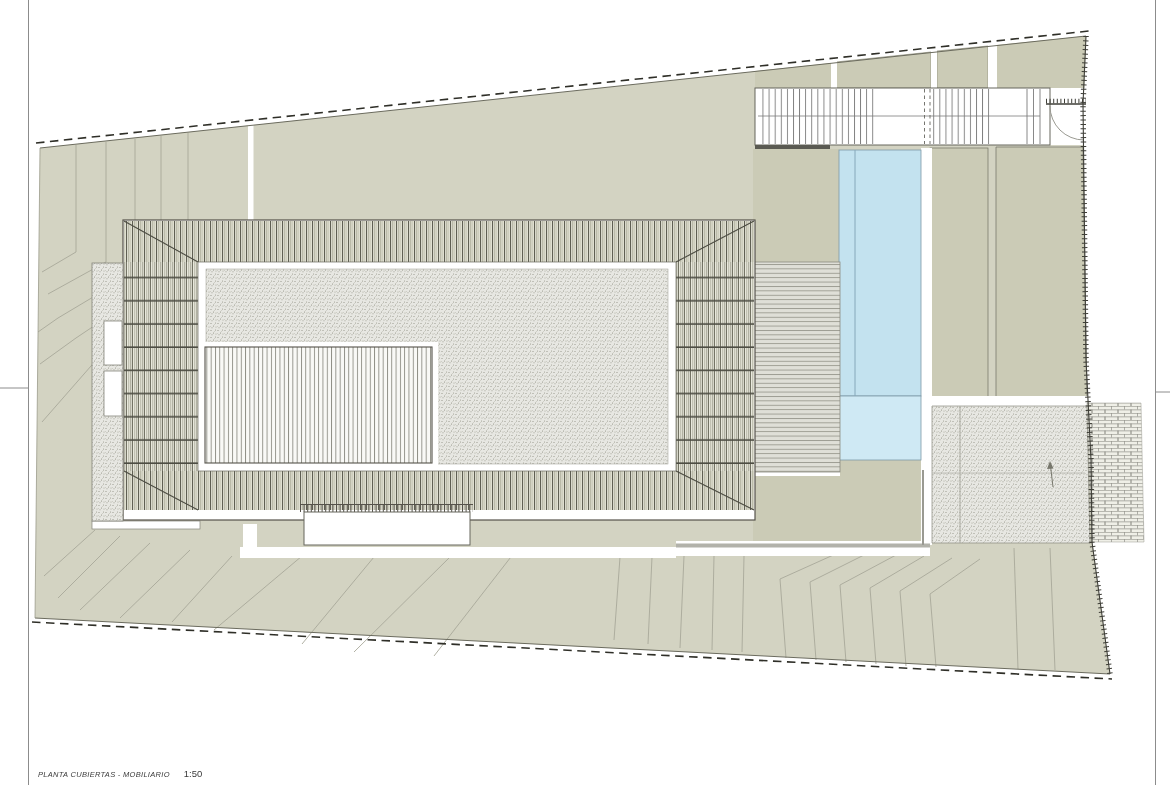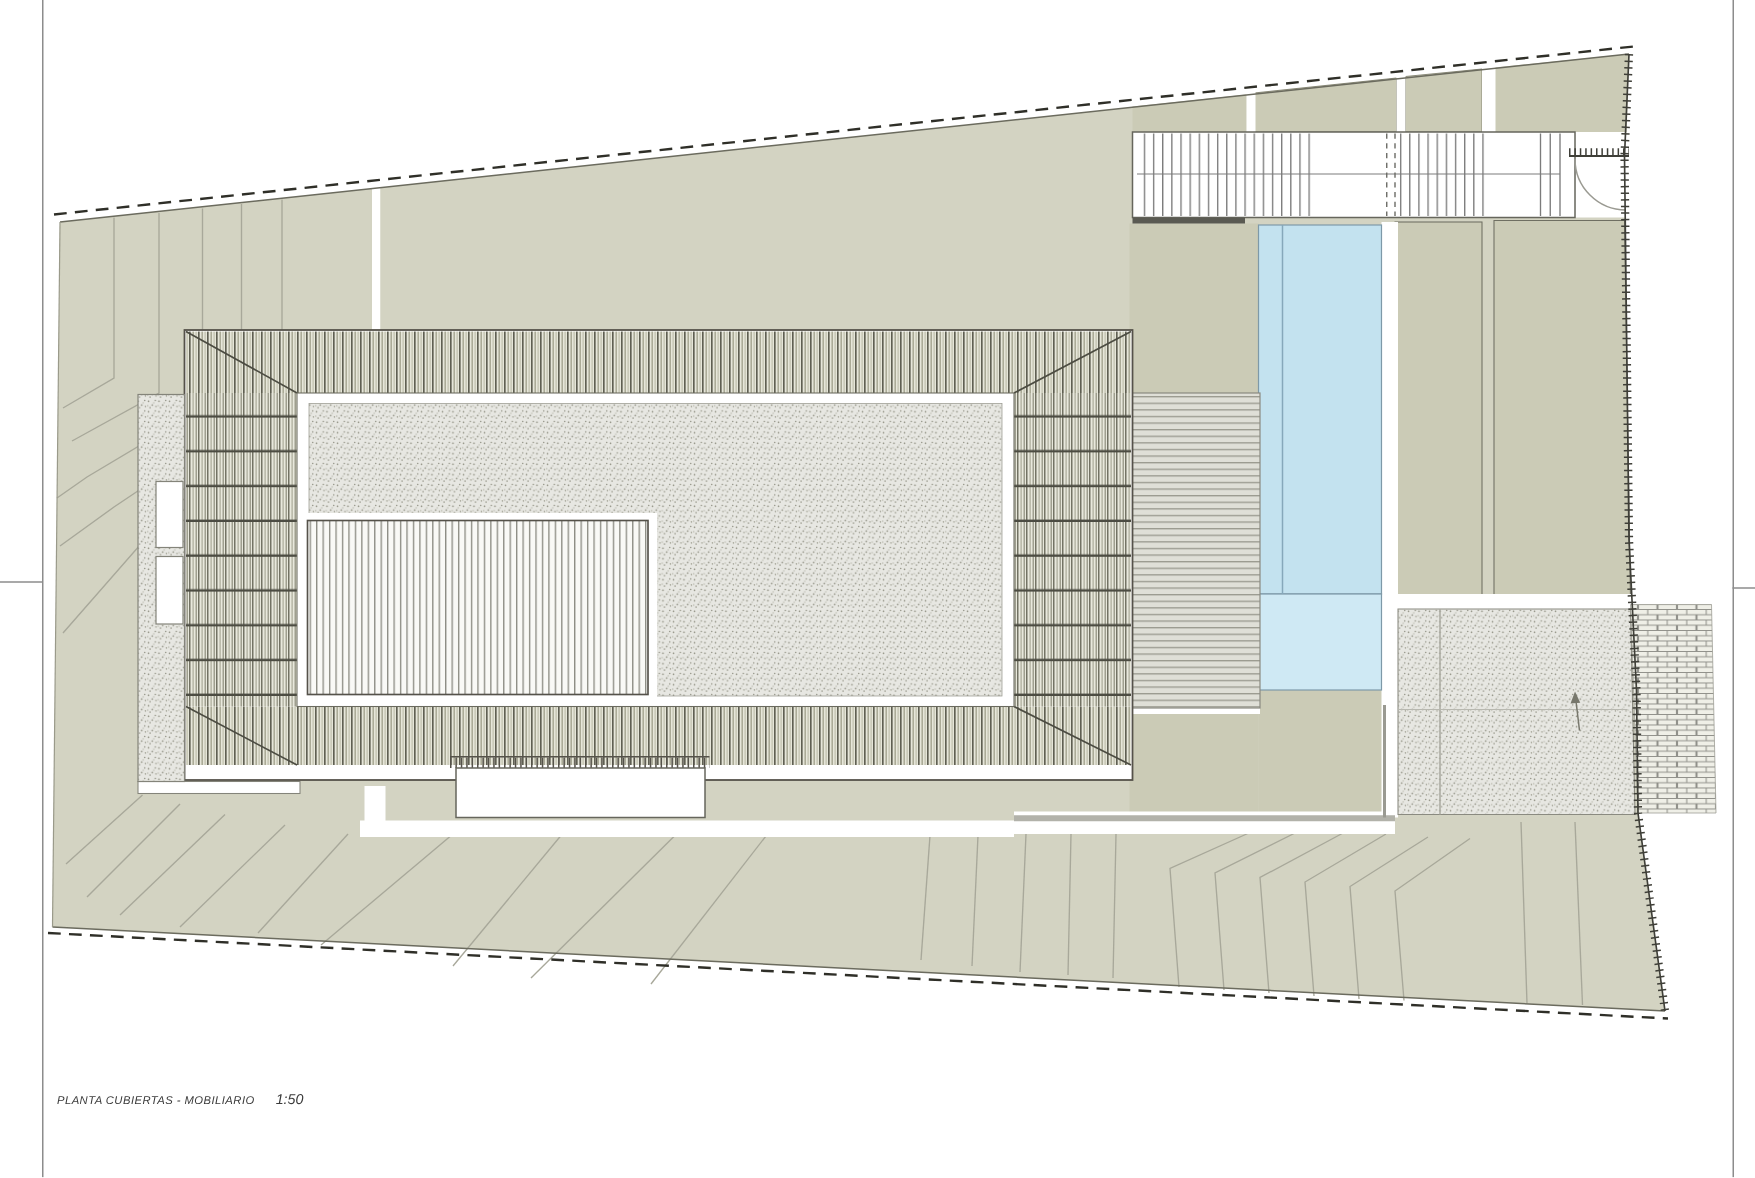--- a/index.html
+++ b/index.html
@@ -9,24 +9,24 @@
   html,body{margin:0;padding:0;background:#ffffff;}
   .sheet{position:relative;width:1170px;height:785px;background:var(--paper);
          font-family:"Liberation Sans", sans-serif;overflow:hidden;}
   svg{position:absolute;left:0;top:0;}
   .f-terrain{fill:var(--terrain);stroke:none;}
   .f-bed{fill:var(--bed);}
   .f-white{fill:#ffffff;}
   .f-poolu{fill:var(--pool_upper);}
   .f-pooll{fill:var(--pool_lower);}
   .contour{stroke:var(--contour);stroke-width:.9;fill:none;}
-  .label-row{position:absolute;left:38px;top:728px;display:flex;align-items:baseline;
+  .label-row{position:absolute;left:38px;top:768px;display:flex;align-items:baseline;
              gap:14px;color:#3a3a3a;}
   .title-label{font-style:italic;font-size:7.5px;letter-spacing:.3px;}
-  .scale-label{font-style:italic;font-size:9.5px;}
+  .scale-label{font-size:9.5px;}
 </style>
 </head>
 <body>
 
 <div class="sheet">
 
 <svg width="1170" height="785" viewBox="0 0 1170 785">
   <defs>
     <pattern id="pat-stipple" width="7" height="7" patternUnits="userSpaceOnUse">
       <rect width="7" height="7" fill="#e7e7e2"></rect>

